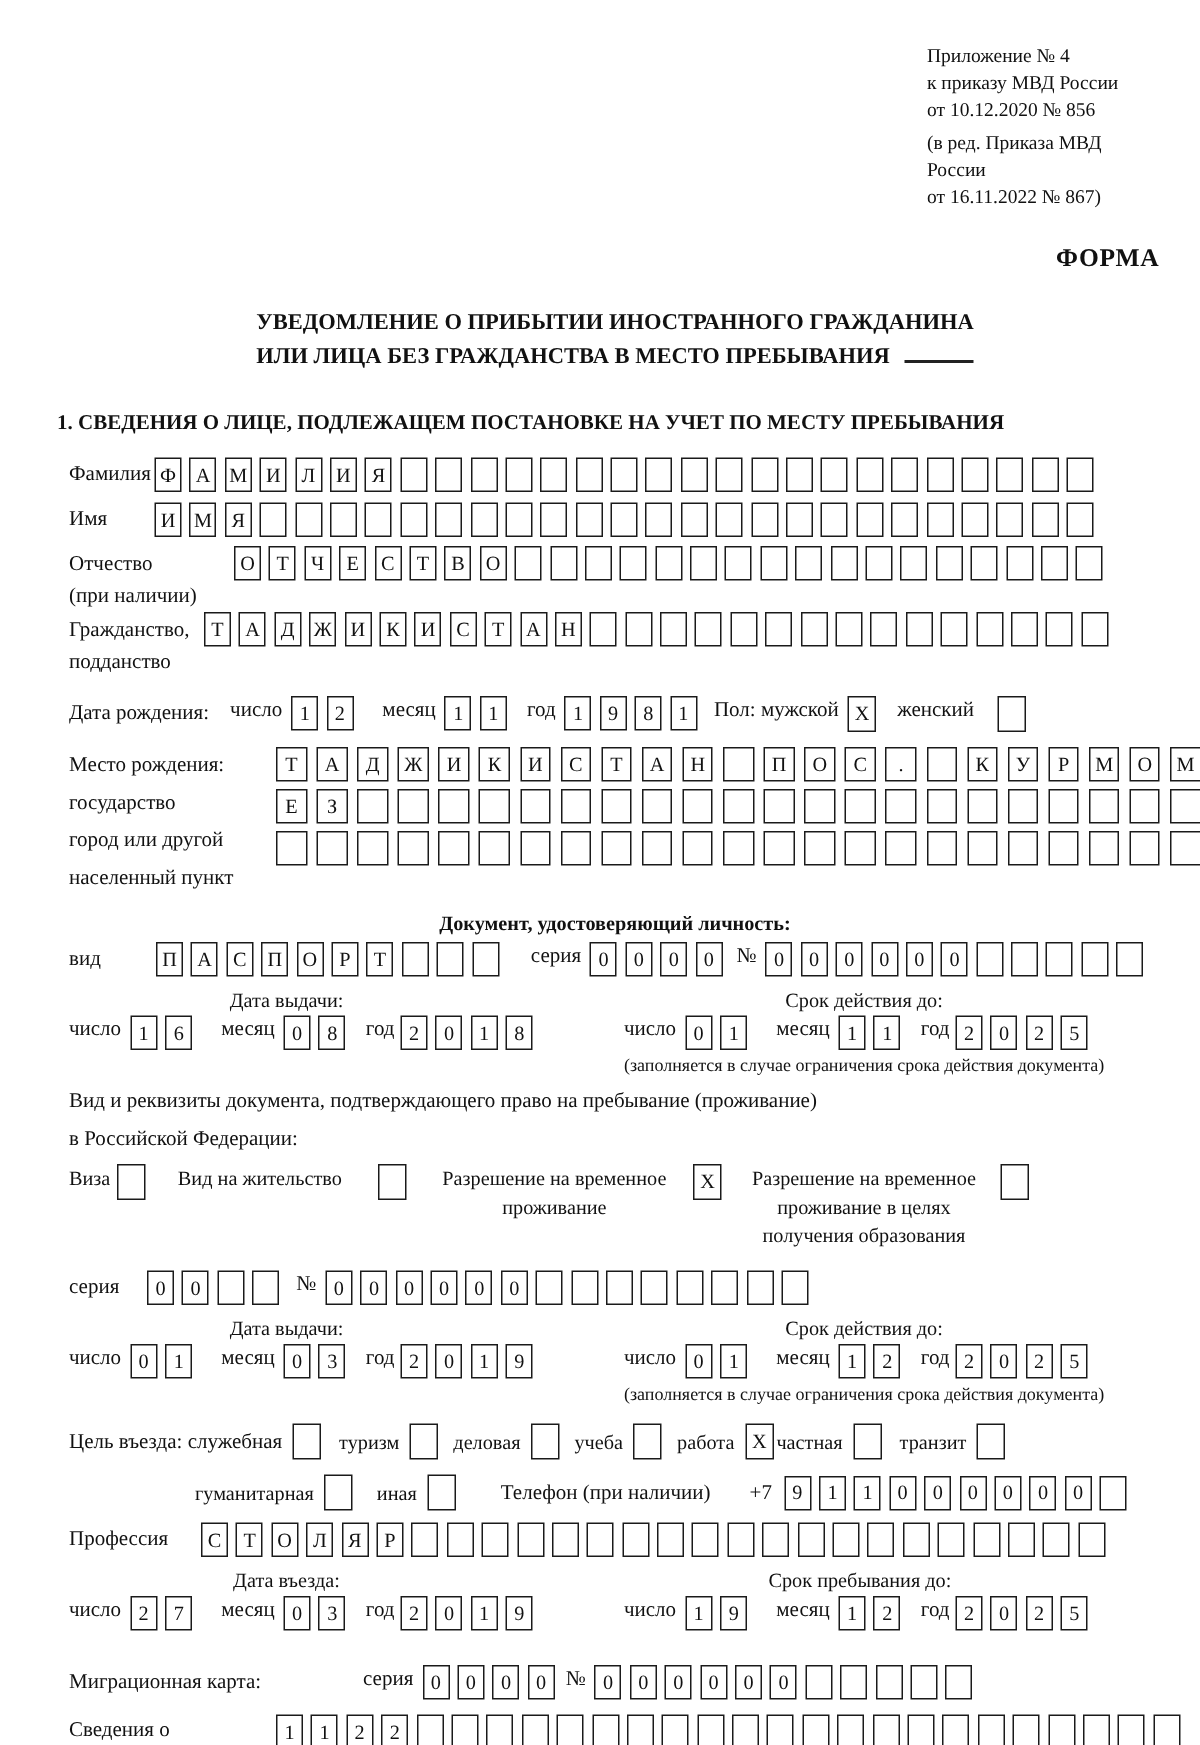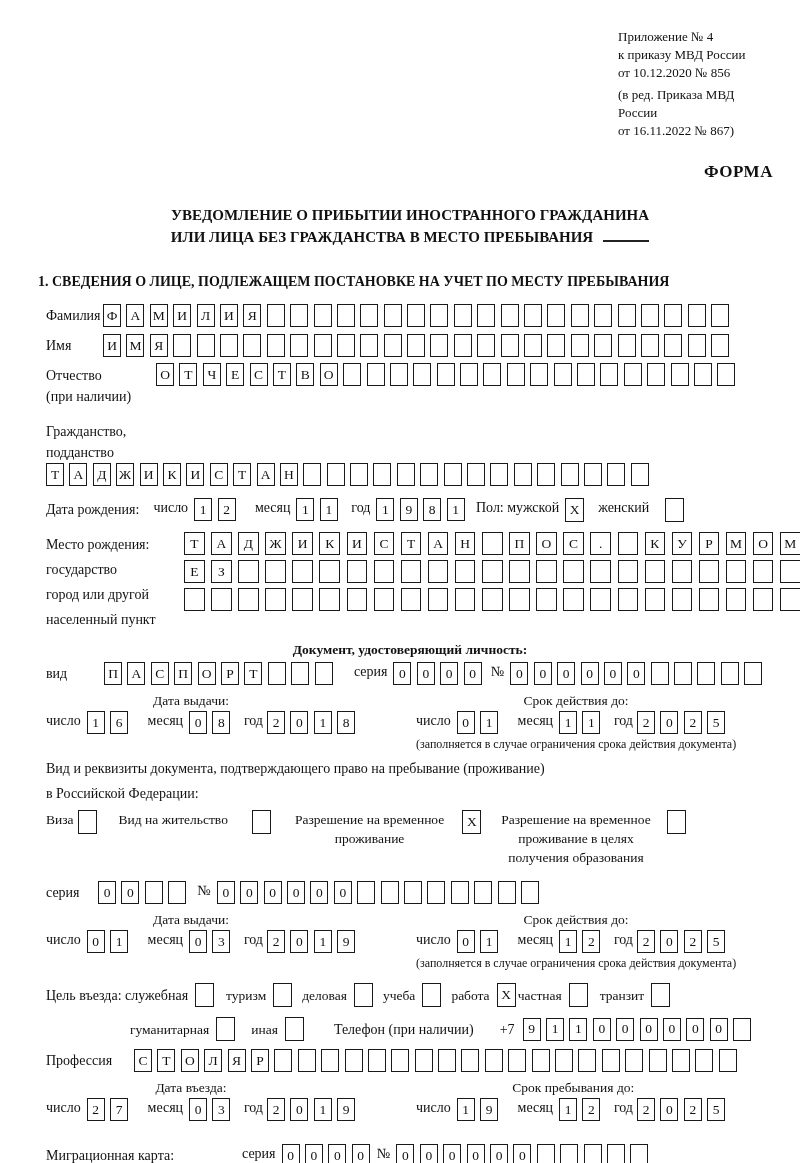--- a/index.html
+++ b/index.html
@@ -173,21 +173,21 @@
         <span class="cell"></span>
         <span class="cell"></span>
         <span class="cell"></span>
         <span class="cell"></span>
         <span class="cell"></span>
         <span class="cell"></span>
         <span class="cell"></span>
       </div>
   </div>
 
-  <div class="frow" style="margin-top:12px;flex-direction:column;">
+  <div class="frow" style="margin-top:0;">
     <div class="lbl w-cit lbl2">
       <div>Гражданство,</div>
       <div>подданство</div>
     </div>
     <div class="cells">
         <span class="cell">Т</span>
         <span class="cell">А</span>
         <span class="cell">Д</span>
         <span class="cell">Ж</span>
         <span class="cell">И</span>

